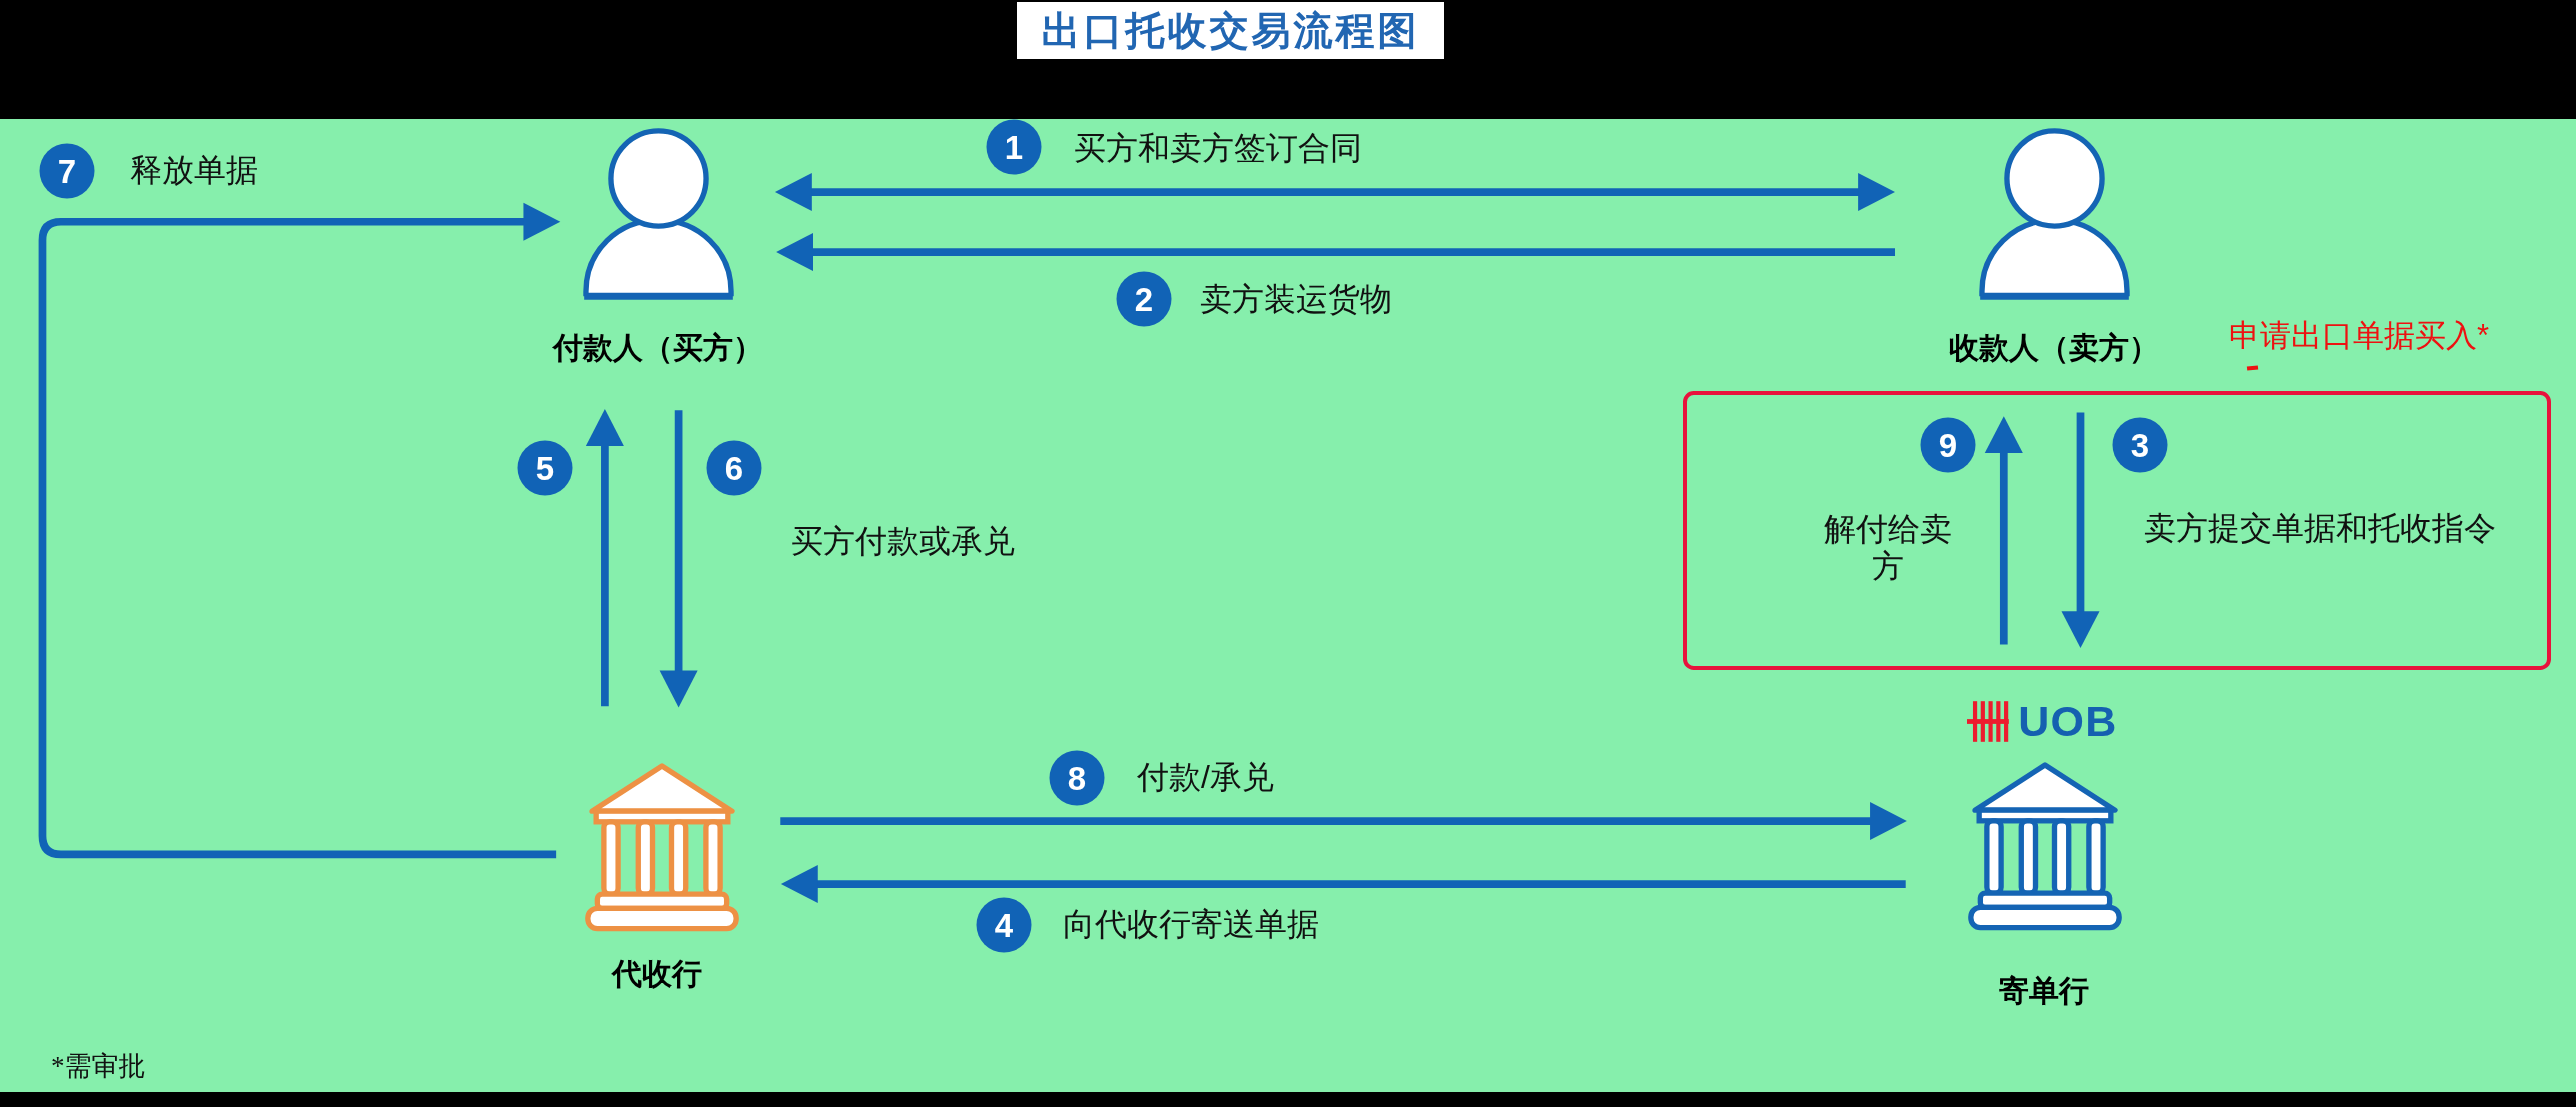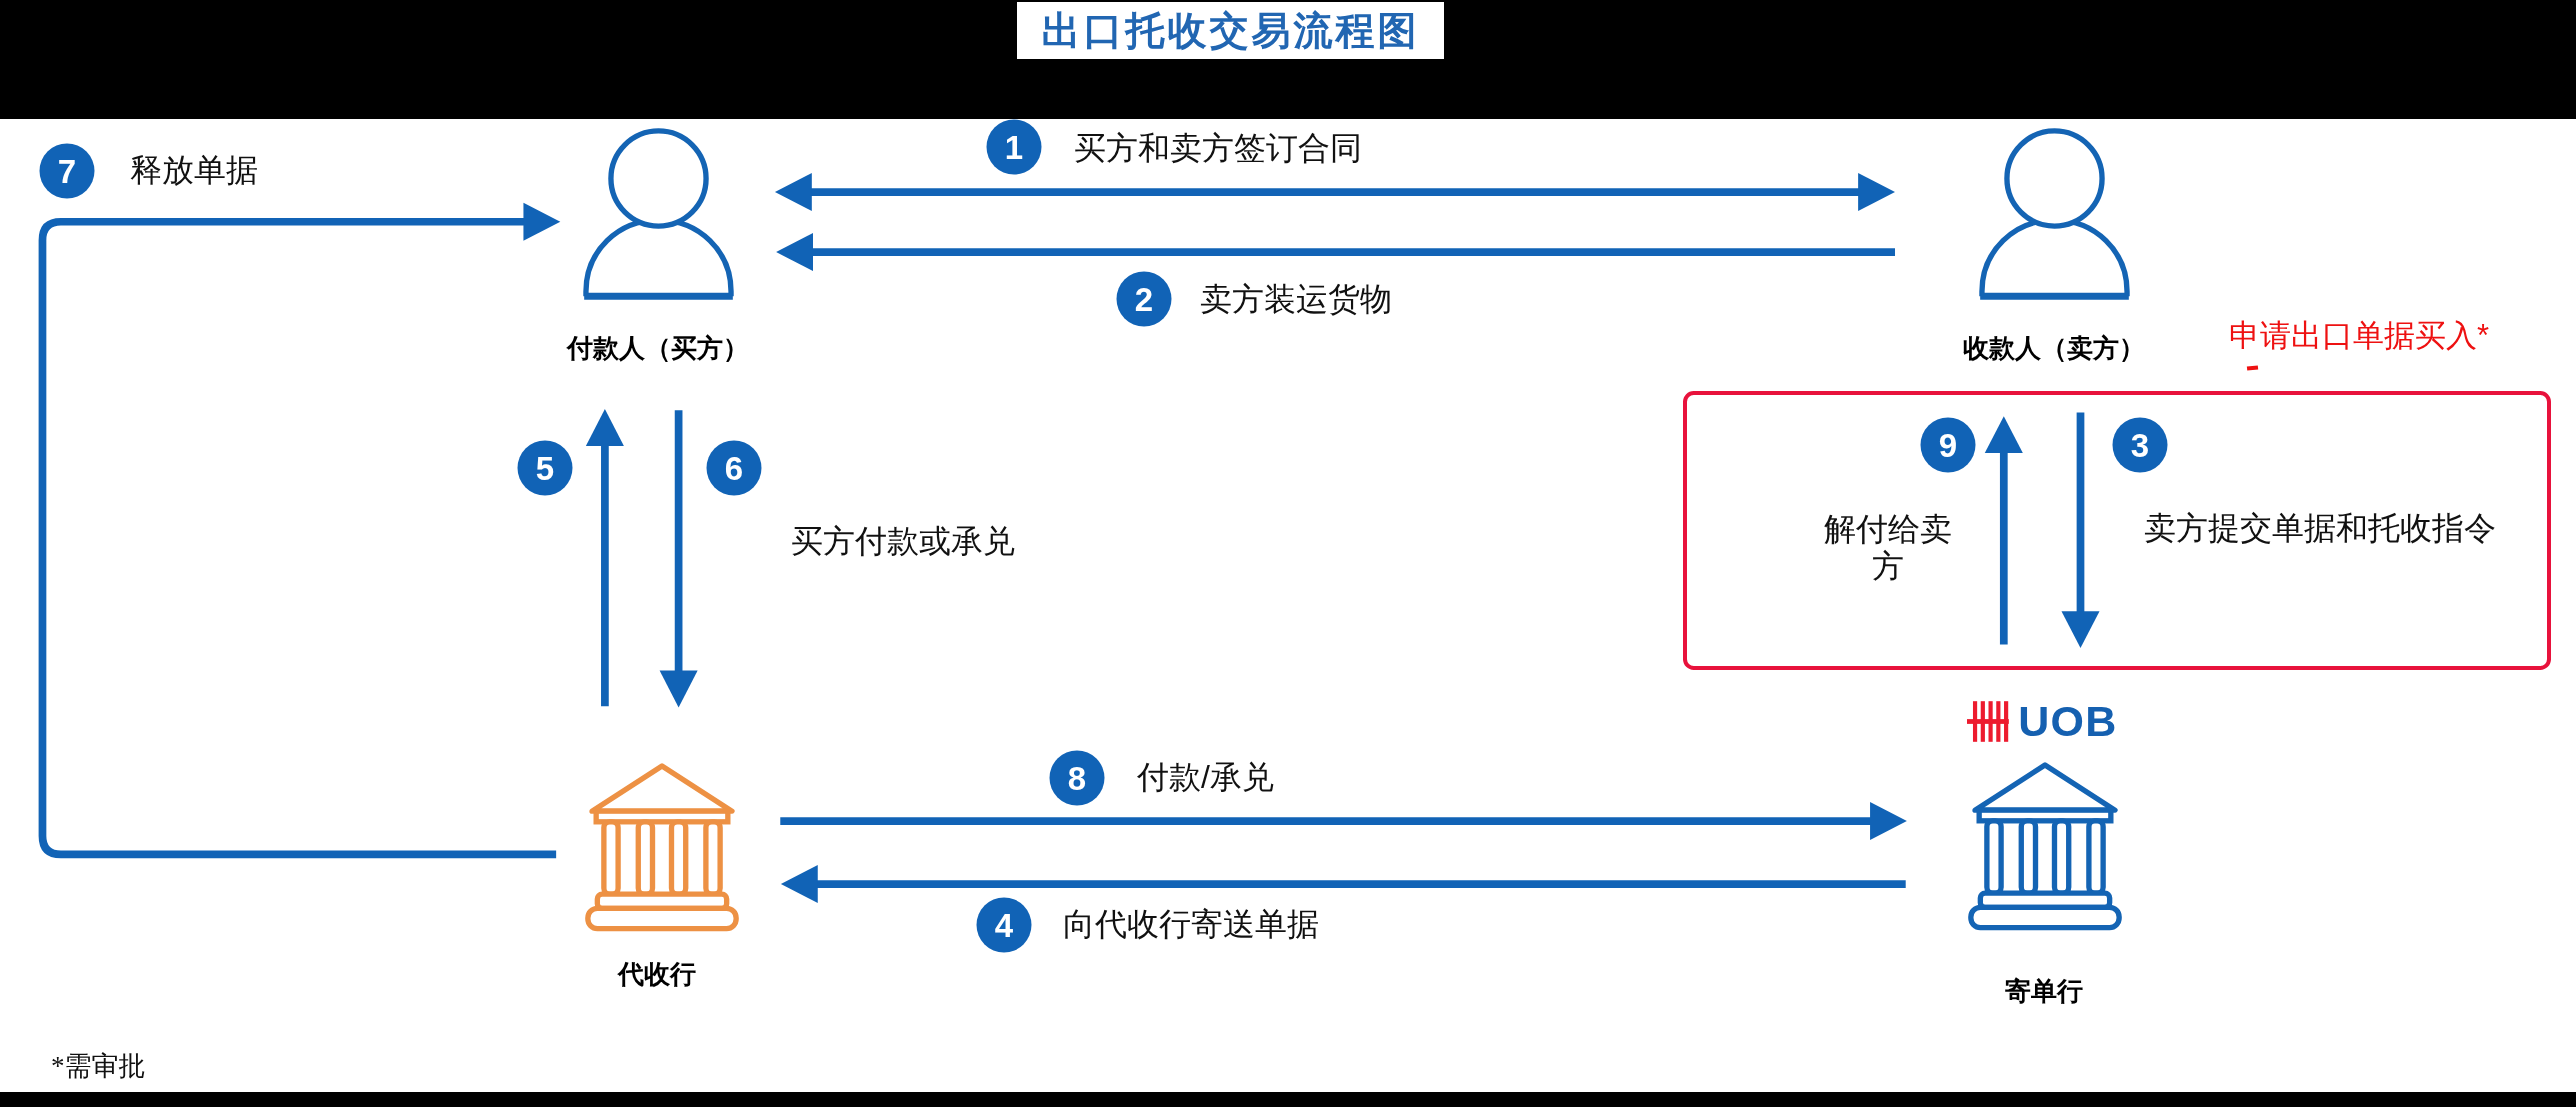--- a/index.html
+++ b/index.html
@@ -1,32 +1,32 @@
 <!DOCTYPE html>
 <html style="font-size:9.5px"><head>
 <meta charset="utf-8">
 <style>
   html,body{margin:0;padding:0;background:#000;}
-  .canvas{position:relative;width:2576px;height:1107px;background:#ffffff;overflow:hidden;
+  .canvas{position:relative;width:2576px;height:1107px;background:#86efac;overflow:hidden;
           font-family:"Liberation Sans","DejaVu Sans",sans-serif;}
   .bar{position:absolute;left:0;width:2576px;background:#000;}
   .bar.top{top:0;height:119px;}
   .bar.bottom{top:1092px;height:15px;}
   .title-box{position:absolute;left:1017px;top:2.4px;width:427px;height:57px;background:#fff;
              display:flex;align-items:center;justify-content:center;}
   .title-text{font-size:39px;font-weight:bold;color:#2166B2;letter-spacing:3px;white-space:nowrap;}
   .arrows{position:absolute;left:0;top:0;}
   .arrows line,.arrows path{stroke:#1163B6;stroke-width:13;fill:none;}
   .arrows polygon{fill:#1163B6;stroke:none;}
   .badge{position:absolute;width:55px;height:55px;border-radius:50%;background:#1163B6;color:#fff;
          display:flex;align-items:center;justify-content:center;font-size:33px;font-weight:bold;
          transform:translate(-50%,-50%);}
   .slabel{position:absolute;font-size:32px;color:#111;transform:translateY(-50%);white-space:nowrap;}
   .slabel.center{transform:translate(-50%,-50%);white-space:normal;text-align:center;line-height:37px;}
-  .elabel{position:absolute;font-size:26px;font-weight:bold;color:#000;
+  .elabel{position:absolute;font-size:30px;font-weight:bold;color:#000;
           transform:translate(-50%,-50%);white-space:nowrap;}
   .icon-box{position:absolute;}
   .red-box{position:absolute;left:1683px;top:391px;width:860px;height:271px;
            border:4.8px solid #E8123C;border-radius:10.7px;background:transparent;}
   .red-note{position:absolute;left:2229px;top:336px;transform:translateY(-50%);
             font-size:31px;font-weight:400;color:#EE1111;white-space:nowrap;}
   .stray{position:absolute;left:2247px;top:366px;width:10.7px;height:3.6px;background:#EE1111;
          transform:rotate(-6deg);}
   .footnote{position:absolute;left:51px;top:1066px;transform:translateY(-50%);
             font-size:27px;color:#111;white-space:nowrap;font-family:Liberation Serif, serif;}

